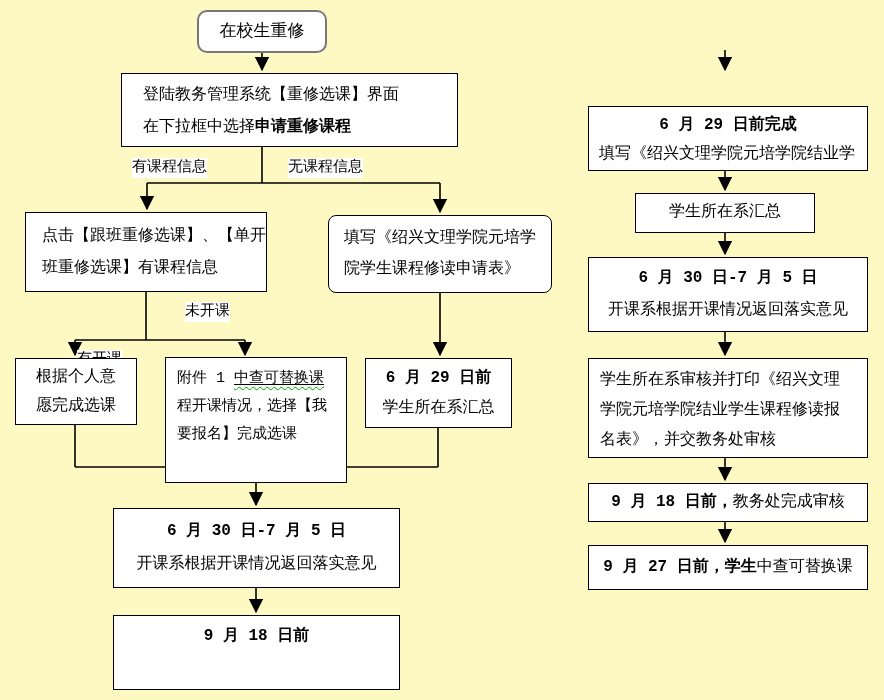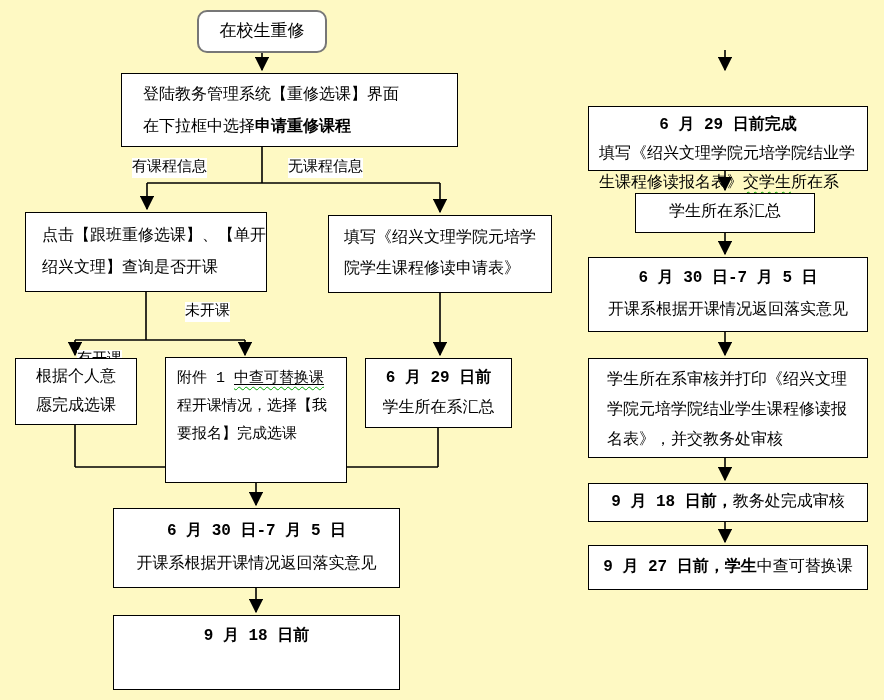--- a/index.html
+++ b/index.html
@@ -99,24 +99,24 @@
 
   <div class="lbl" style="left:132px;top:158px;">
     <span>有课程信息</span>
   </div>
   <div class="lbl" style="left:288px;top:158px;">
     <span>无课程信息</span>
   </div>
 
   <div class="node" style="left:25px;top:212px;width:242px;height:80px;padding:7px 0 0 16px;line-height:32px;">
     <span class="line">点击【跟班重修选课】、【单开</span>
-    <span class="line">绍兴文理】查询是否开课</span>
+    <span class="line">班重修选课】有课程信息</span>
   </div>
 
-  <div class="node" style="left:328px;top:215px;width:224px;height:78px;padding:7px 0 0 15px;line-height:31px;">
+  <div class="node" style="left:328px;top:215px;width:224px;height:78px;padding:7px 0 0 15px;line-height:31px;border-radius:8px;">
     <span class="line">填写《绍兴文理学院元培学</span>
     <span class="line">院学生课程修读申请表》</span>
   </div>
 
   <div class="lbl" style="left:77px;top:302px;margin-top:48px;">
     <span>有开课</span>
   </div>
   <div class="lbl" style="left:185px;top:302px;">
     <span>未开课</span>
   </div>
@@ -143,33 +143,32 @@
   </div>
 
   <div class="node center" style="left:113px;top:615px;width:287px;height:75px;padding-top:4px;line-height:33px;">
     <span class="line b">9 月 18 日前</span>
   </div>
 
 
   <div class="node" style="left:588px;top:73px;width:280px;height:65px;padding:4px 0 0 0;line-height:29px;margin-top:33px;">
     <span class="line b center" style="text-align:center">6 月 29 日前完成</span>
     <span class="line" style="padding-left:10px;">填写《绍兴文理学院元培学院结业学</span>
-    <span class="line" style="padding-left:10px;"><span>生课程修读报名表》</span><span class="wavy">交学生</span><span>所在系</span></span>
   </div>
 
   <div class="node center" style="left:635px;top:193px;width:180px;height:40px;line-height:37px;">
     <span>学生所在系汇总</span>
   </div>
 
   <div class="node center" style="left:588px;top:257px;width:280px;height:75px;padding-top:4px;line-height:32px;">
     <span class="line b">6 月 30 日-7 月 5 日</span>
     <span class="line">开课系根据开课情况返回落实意见</span>
   </div>
 
-  <div class="node" style="left:588px;top:358px;width:280px;height:100px;padding:6px 0 0 18px;line-height:30px;">
+  <div class="node" style="left:588px;top:358px;width:280px;height:100px;padding:6px 0 0 11px;line-height:30px;">
     <span class="line">学生所在系审核并打印《绍兴文理</span>
     <span class="line">学院元培学院结业学生课程修读报</span>
     <span class="line">名表》，并交教务处审核</span>
   </div>
 
   <div class="node center" style="left:588px;top:483px;width:280px;height:39px;line-height:36px;">
     <span class="b">9 月 18 日前，</span><span>教务处完成审核</span>
   </div>
 
   <div class="node center" style="left:588px;top:545px;width:280px;height:45px;line-height:42px;">

